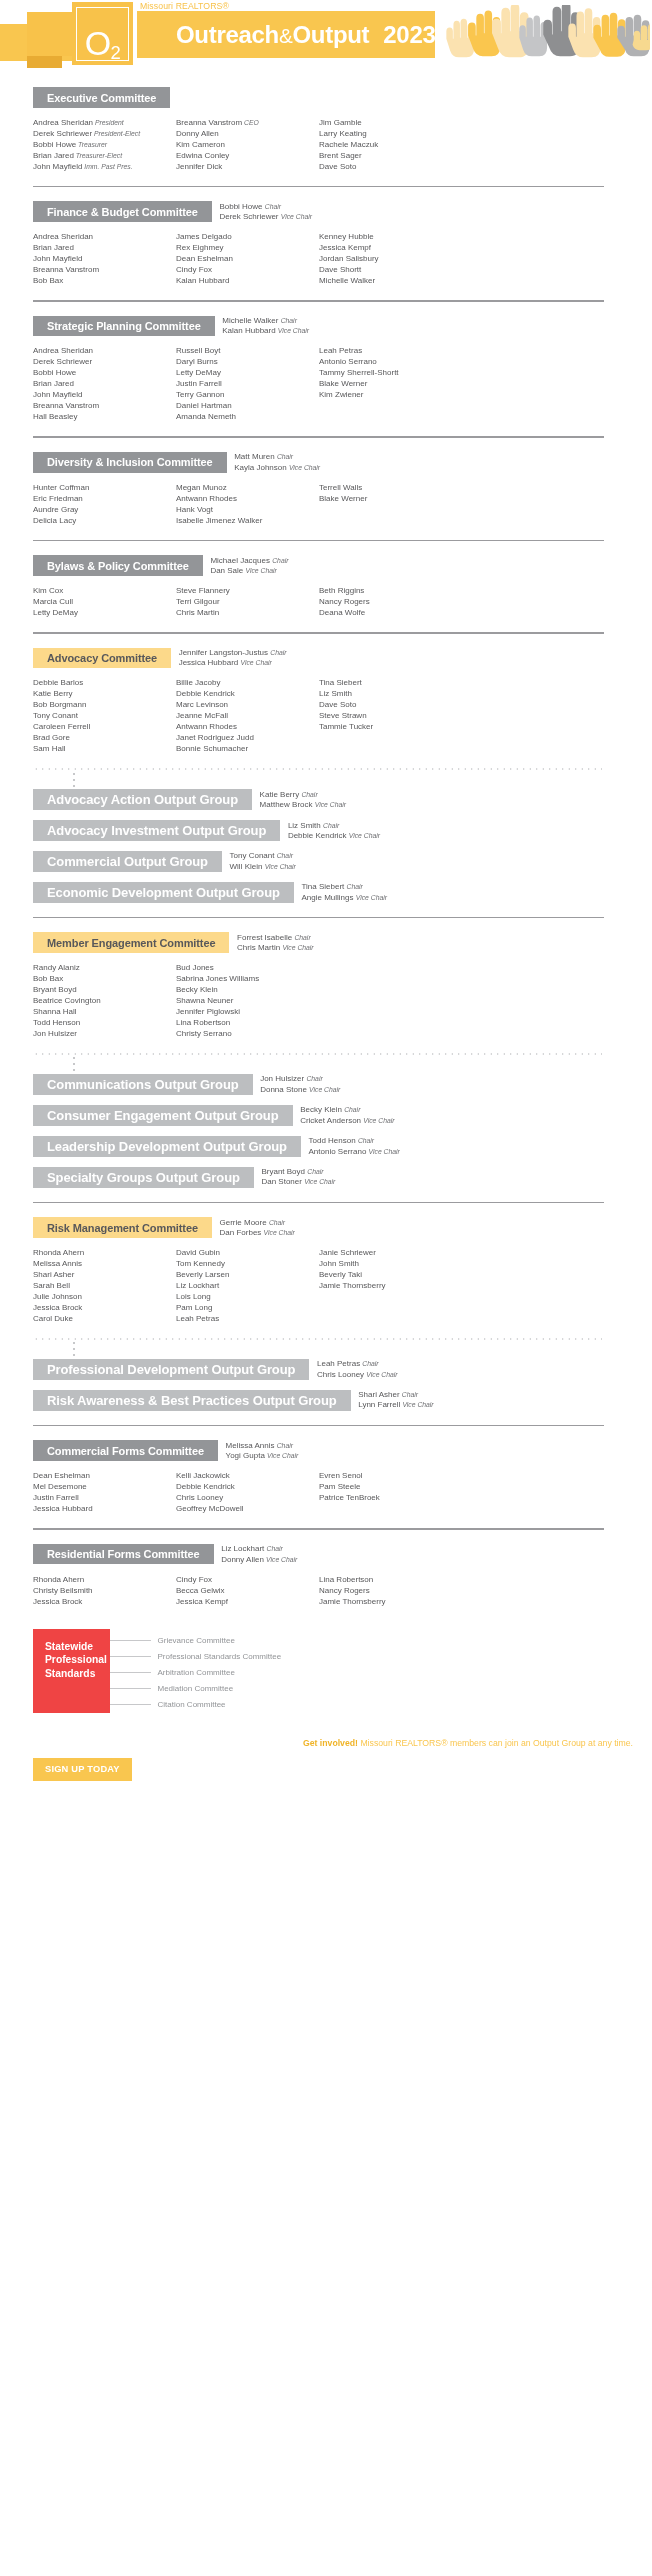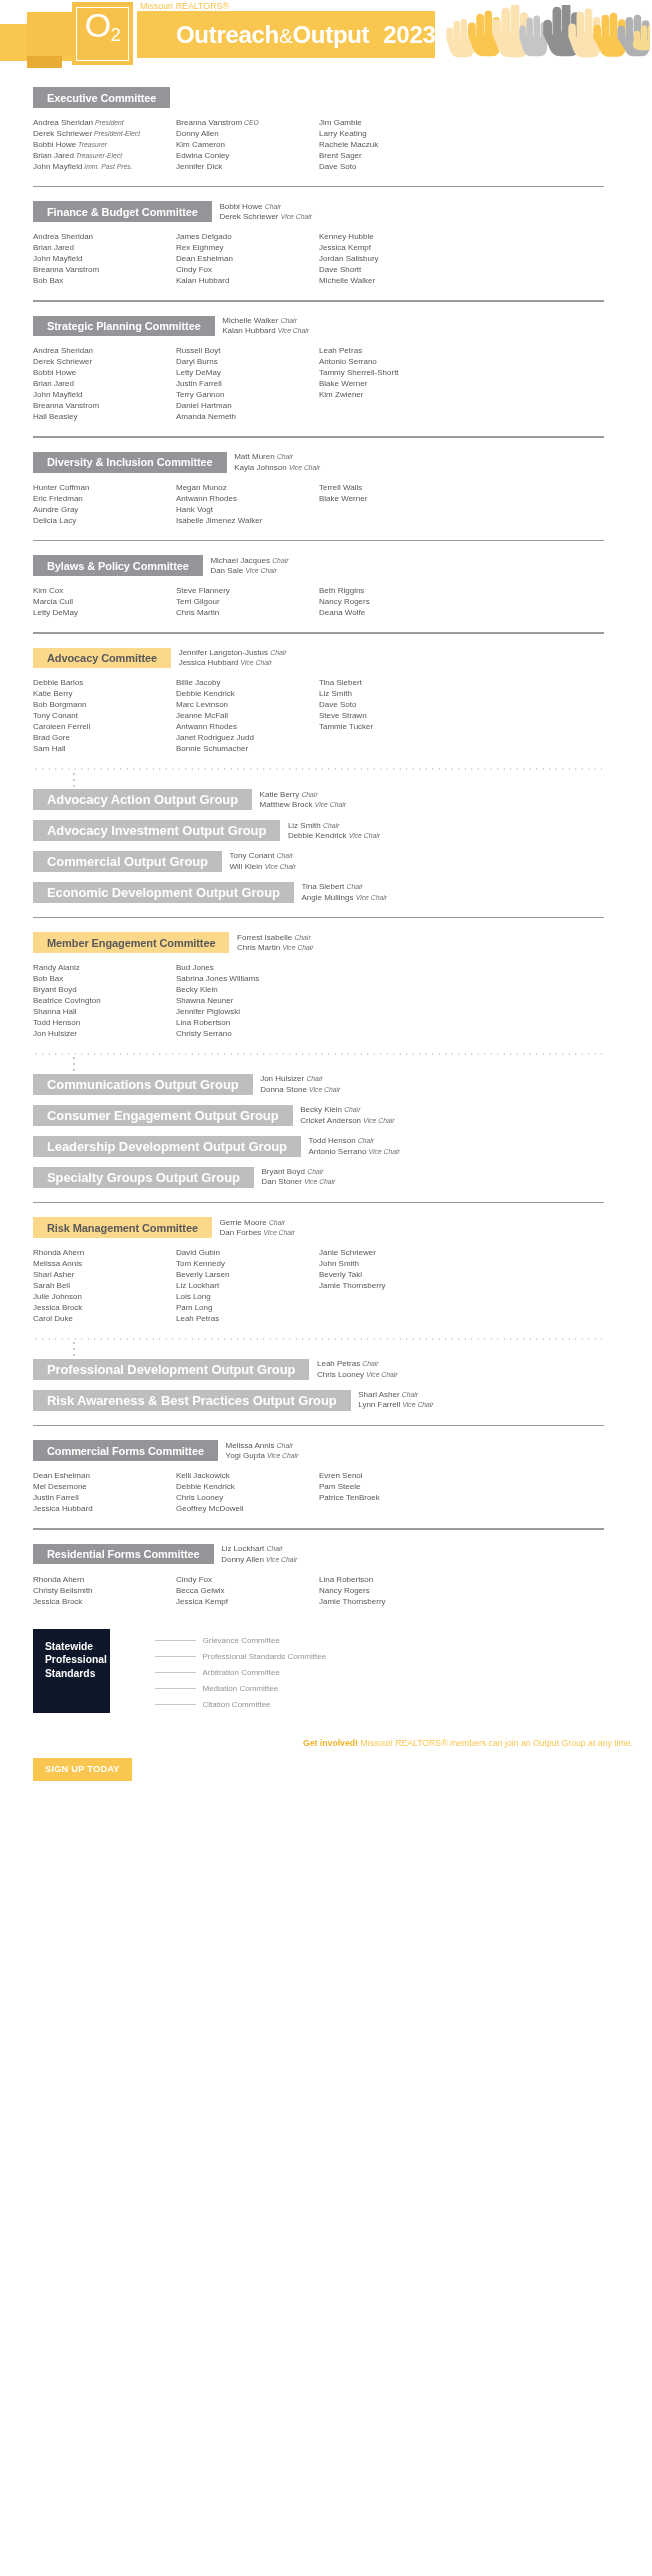--- a/index.html
+++ b/index.html
@@ -25,21 +25,21 @@
     position: absolute; left: 27px; top: 56px; width: 35px; height: 12px;
     background: #e8ab33;
     clip-path: polygon(0 0, 100% 0, 100% 100%, 0 100%);
   }
   .hdr-o2box {
     position: absolute; left: 72px; top: 2.2px; width: 61px; height: 63px;
     background: #f8c24a; padding: 4.4px;
   }
   .hdr-o2inner {
     width: 100%; height: 100%; border: 1.6px solid #ffffff;
-    display: flex; align-items: flex-start; justify-content: center;
+    display: flex; align-items: flex-end; justify-content: center;
   }
   .hdr-o2text {
     color: #ffffff; font-size: 34px; font-weight: 400; line-height: 1;
     font-family: "Liberation Sans", sans-serif; letter-spacing: -0.5px;
   }
   .hdr-o2text sub { font-size: 18.5px; vertical-align: baseline; position: relative; top: 4.4px; }
   .hdr-brand {
     position: absolute; left: 140px; top: 0.5px;
     font-size: 8.7px; color: #f8c24a; letter-spacing: 0.1px;
   }
@@ -89,25 +89,25 @@
     width: 2.2px; height: 18.5px; margin-left: 73px;
     background-image: radial-gradient(circle, #c7c8ca 0.9px, transparent 0.9px);
     background-size: 2.2px 6px; background-repeat: repeat-y;
   }
   .ogrow { display: flex; align-items: center; margin-top: 0; }
   .ogrow .chairs { margin-left: 7.6px; }
 
   
   .sps-wrap { display: flex; margin: 0 33px; }
   .sps-box {
-    width: 77px; background: #0f172a; color: #ffffff;
+    width: 77px; background: #ef4444; color: #ffffff;
     font-size: 10.3px; font-weight: bold; line-height: 13.6px;
     padding: 11px 4px 11px 12px;
   }
-  .sps-list { padding-top: 4.4px; padding-left: 45px; }
+  .sps-list { padding-top: 4.4px; }
   .sps-item { display: flex; align-items: center; height: 16px; }
   .sps-line { width: 41px; height: 1.1px; background: #c7c8ca; }
   .sps-label { font-size: 8px; color: #939598; margin-left: 6.5px; white-space: nowrap; }
 
   
   .getinv { margin: 0 20px; font-size: 8.7px; color: #f9c64f; text-align: right; }
   .getinv b { color: #f0b428; font-weight: bold; }
   .cta {
     margin: 9.8px 33px 0 33px; display: inline-flex; align-items: center; justify-content: center;
     background: #f9c64f; color: #ffffff; font-weight: bold; font-size: 9.3px;

